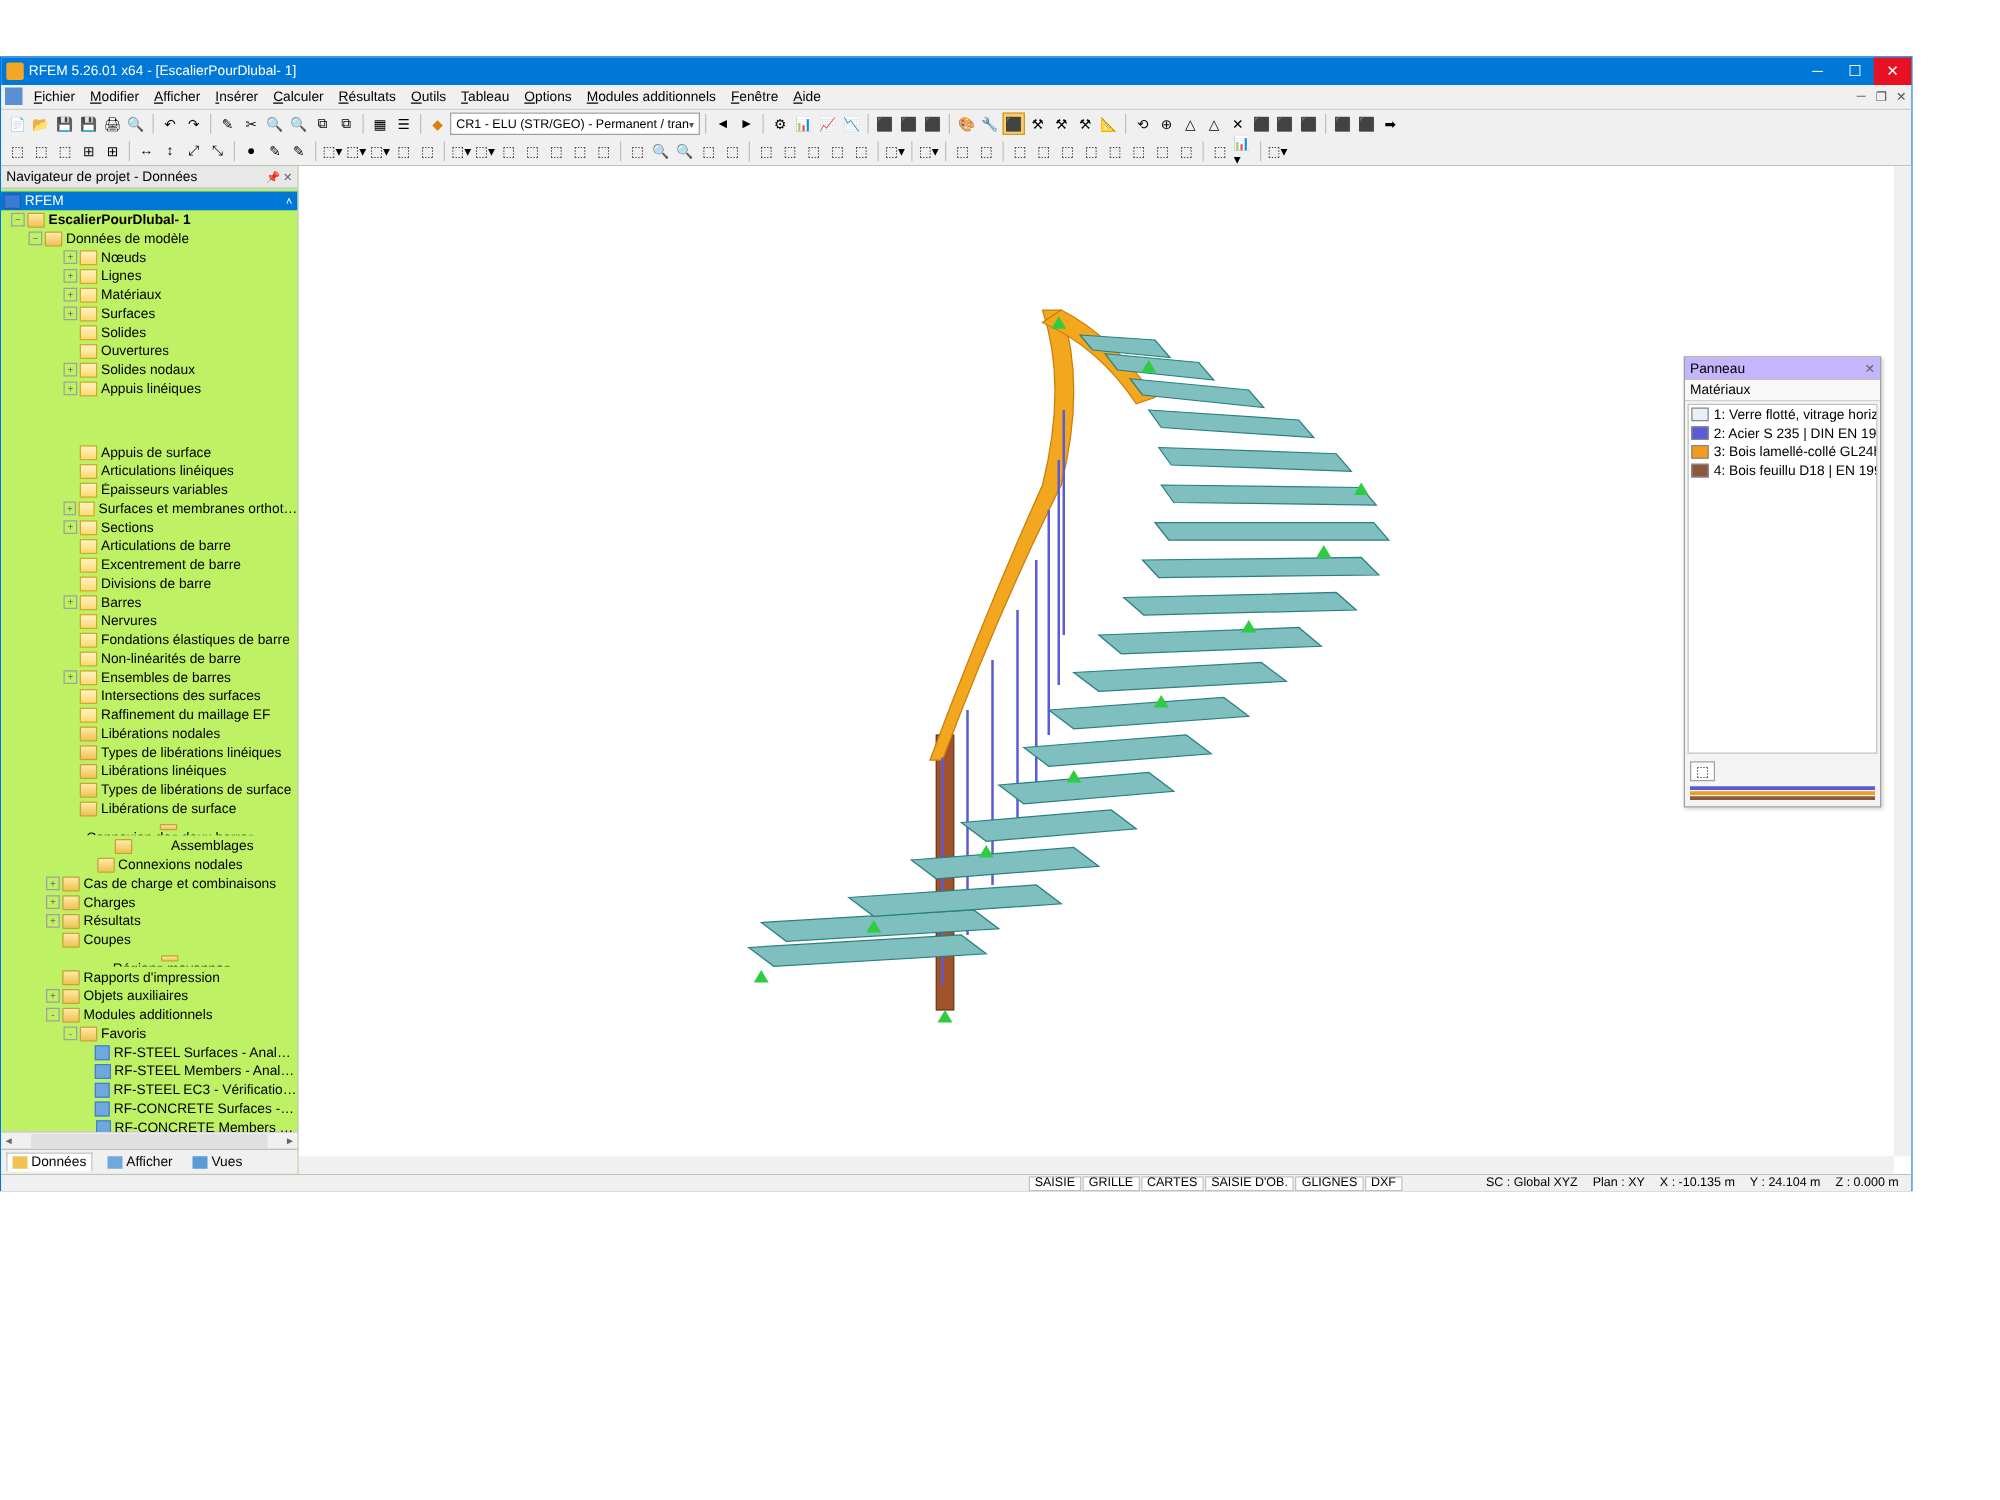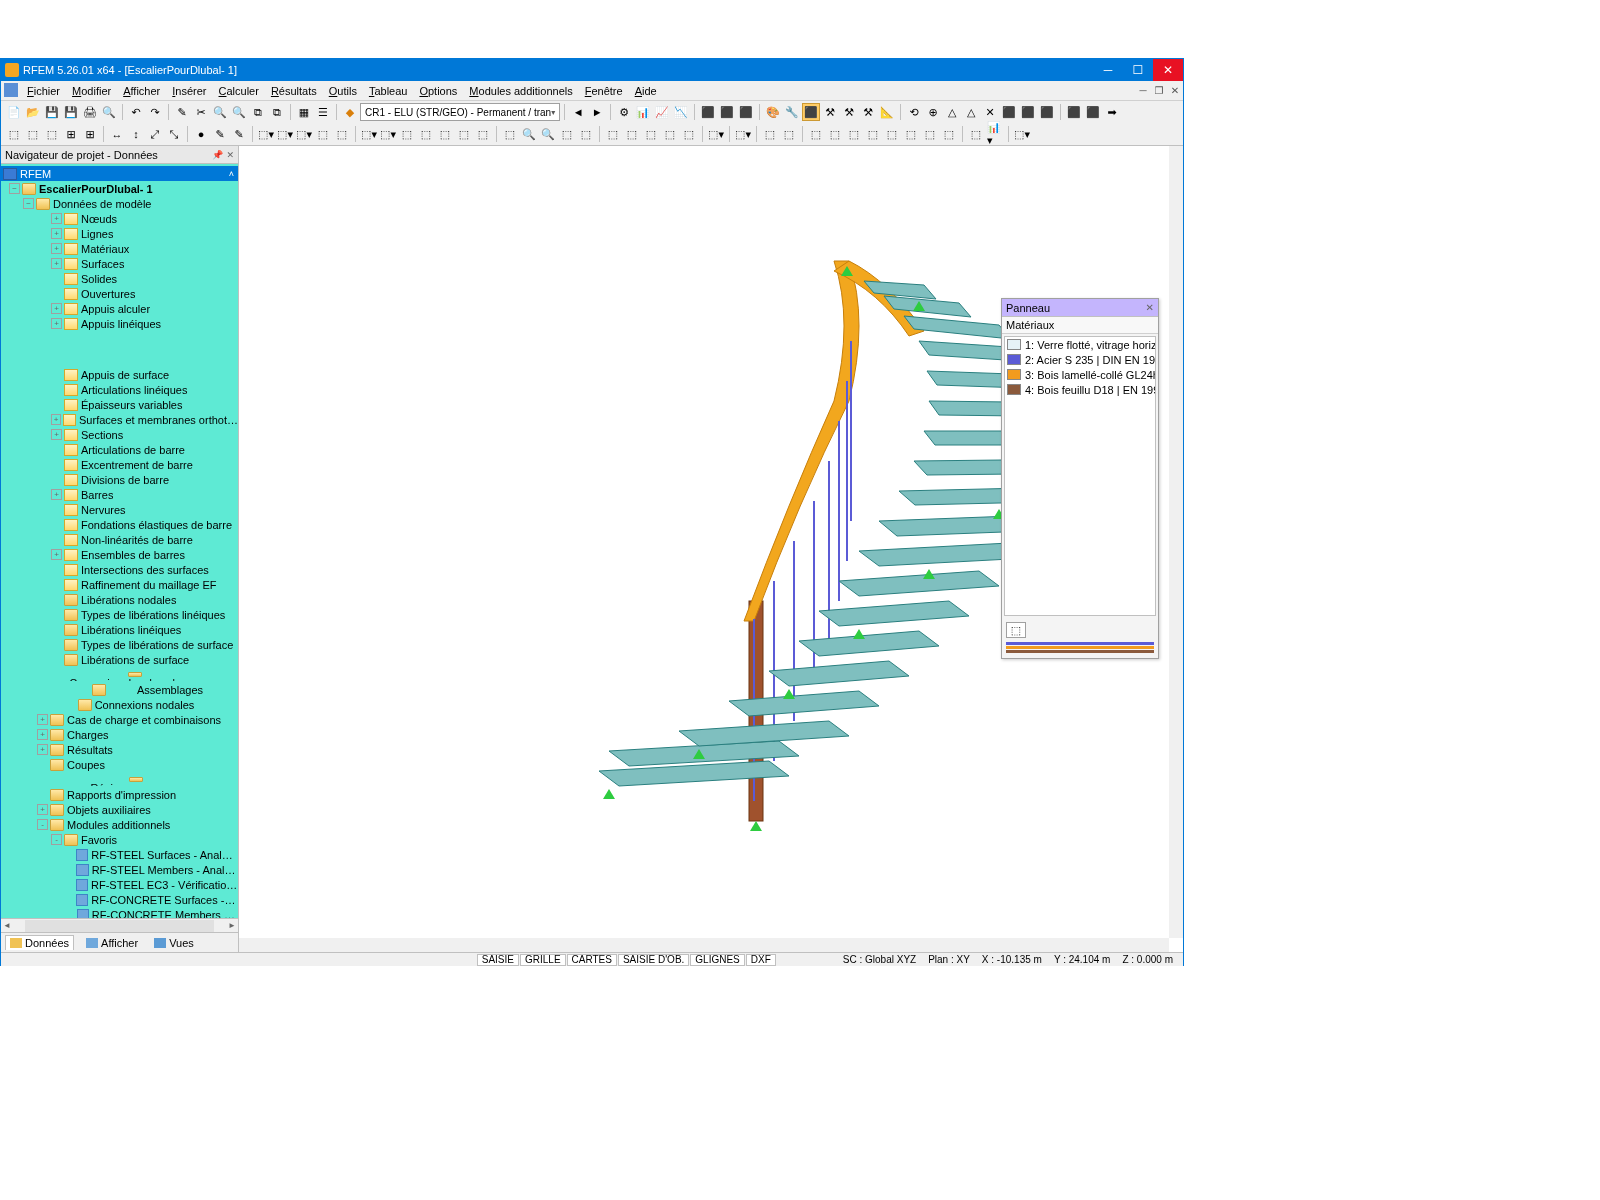--- a/index.html
+++ b/index.html
@@ -1,18 +1,18 @@
 <!DOCTYPE html>
 <html><head>
 <meta charset="utf-8">
 <style>
 * { box-sizing: border-box; margin: 0; padding: 0; font-family: "Segoe UI", Tahoma, sans-serif; }
 html, body { width: 1600px; height: 1200px; background: #fff; overflow: hidden; }
 
-.app { position: absolute; left: 0; top: 58px; width: 1184px; height: 908px; background: #fff; border: 1px solid #0078d7; }
+.app { position: absolute; left: 0; top: 45px; width: 1530px; height: 908px; background: #fff; border: 1px solid #0078d7; }
 
 
 .titlebar { height: 22px; background: #0078d7; color: #fff; display: flex; align-items: center; font-size: 11px; padding-left: 4px; }
 .titlebar .icon { width: 14px; height: 14px; margin-right: 4px; background: #f5a623; border-radius: 2px; }
 .titlebar .spacer { flex: 1; }
 .titlebar .winbtn { width: 30px; height: 22px; display: flex; align-items: center; justify-content: center; color: #fff; font-size: 12px; }
 .titlebar .winbtn.close { background: #e81123; }
 
 
 .menubar { height: 20px; background: #f0f0f0; display: flex; align-items: center; font-size: 11px; padding-left: 20px; border-bottom: 1px solid #d0d0d0; position: relative; }
@@ -27,21 +27,21 @@
 .toolbar-row { height: 22px; display: flex; align-items: center; padding: 0 4px; gap: 1px; }
 .tbtn { width: 18px; height: 18px; display: inline-flex; align-items: center; justify-content: center; font-size: 11px; border: 1px solid transparent; }
 .tsep { width: 1px; height: 16px; background: #c0c0c0; margin: 0 3px; }
 .tcombo { height: 18px; font-size: 10px; border: 1px solid #a0a0a0; background: #fff; padding: 0 4px; min-width: 160px; display: inline-flex; align-items: center; }
 .tcombo::after { content: "▾"; margin-left: auto; font-size: 8px; color: #555; }
 
 
 .main { display: flex; height: calc(100% - 22px - 20px - 44px - 14px); position: relative; }
 
 
-.navigator { width: 238px; background: #5eead4; border-right: 1px solid #c0c0c0; display: flex; flex-direction: column; font-size: 11px; }
+.navigator { width: 238px; background: #bef264; border-right: 1px solid #c0c0c0; display: flex; flex-direction: column; font-size: 11px; }
 .nav-title { height: 18px; background: #e8e8e8; border-bottom: 1px solid #c0c0c0; padding: 2px 4px; display: flex; align-items: center; }
 .nav-title .pin { margin-left: auto; font-size: 9px; color: #666; }
 .nav-tree { flex: 1; overflow-y: auto; overflow-x: hidden; padding: 2px 0; }
 .tree-node { white-space: nowrap; padding: 1px 0; display: flex; align-items: center; height: 15px; }
 .tree-node .exp { width: 11px; height: 11px; display: inline-flex; align-items: center; justify-content: center; font-size: 8px; color: #666; border: 1px solid #a0a0a0; margin-right: 2px; line-height: 1; }
 .tree-node .exp.blank { border: none; }
 .tree-node .ico { width: 14px; height: 12px; margin-right: 3px; display: inline-block; }
 .ico.folder { background: linear-gradient(#ffe9a8, #f0c254); border: 1px solid #c9a13b; border-radius: 1px; }
 .ico.folder-y { background: linear-gradient(#fff3c4, #ffd970); border: 1px solid #d4a82c; }
 .ico.root { background: #3a7bd5; border: 1px solid #2a5a9e; }
@@ -296,21 +296,21 @@
               <span class="label">Solides</span>
             </div>
             <div class="tree-node" style="padding-left: 50px;">
               <span class="exp blank"></span>
               <span class="ico folder-y"></span>
               <span class="label">Ouvertures</span>
             </div>
             <div class="tree-node" style="padding-left: 50px;">
               <span class="exp">+</span>
               <span class="ico folder-y"></span>
-              <span class="label">Appuis alculer</span>
+              <span class="label">Solides nodaux</span>
             </div>
             <div class="tree-node" style="padding-left: 50px;">
               <span class="exp">+</span>
               <span class="ico folder-y"></span>
               <span class="label">Appuis linéiques</span>
             </div>
             <div class="tree-node" style="padding-left: 50px; margin-top: 36px;">
               <span class="exp blank"></span>
               <span class="ico folder-y"></span>
               <span class="label">Appuis de surface</span>

